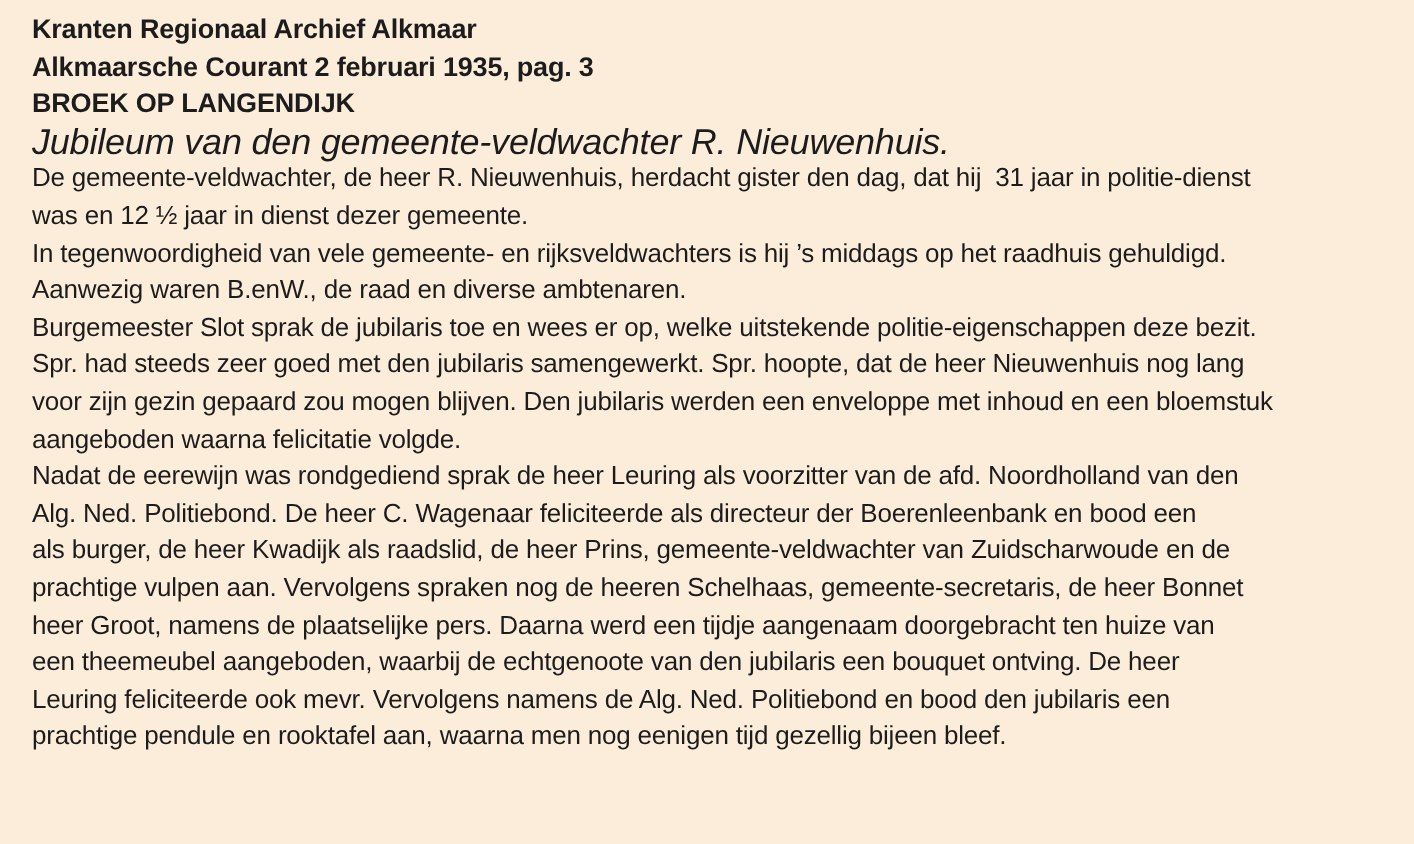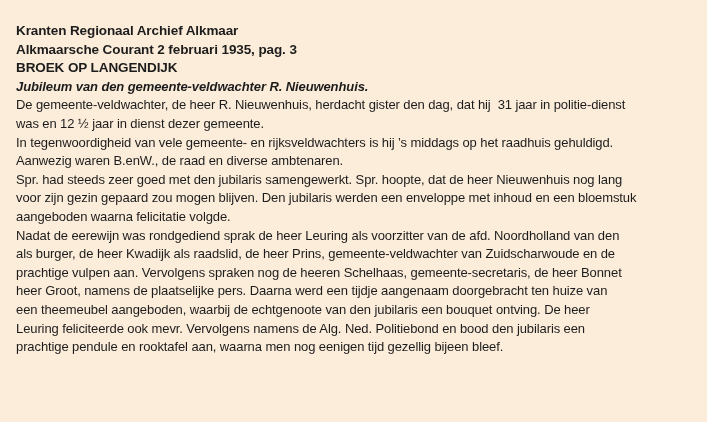--- a/index.html
+++ b/index.html
@@ -9,59 +9,61 @@
   body {
     width: 707px;
     height: 422px;
     background: #fcedda;
     overflow: hidden;
   }
   .page {
     box-sizing: border-box;
     width: 707px;
     height: 422px;
-    padding: 22px 10px 0 16px;
+    padding: 6px 10px 0 16px;
     background: #fcedda;
     color: #1c1c1c;
     font-family: "Liberation Sans", sans-serif;
     font-size: 13px;
     line-height: 18.6px;
     letter-spacing: -0.1px;
   }
   .line {
     white-space: pre;
   }
   .hdr {
     font-weight: bold;
     font-size: 13.5px;
   }
   .title-italic {
-    font-weight: bold;
+    font-weight: normal;
     font-style: italic;
-    font-size: 13px;
+    font-size: 18px;
   }
 </style>
 </head>
 <body>
 
 <article class="page">
   <div class="line hdr">Kranten Regionaal Archief Alkmaar</div>
   <div class="line hdr">Alkmaarsche Courant 2 februari 1935, pag. 3</div>
   <div class="line hdr">BROEK OP LANGENDIJK</div>
   <div class="line title-italic">Jubileum van den gemeente-veldwachter R. Nieuwenhuis.</div>
   <div>
 
   <div class="line">De gemeente-veldwachter, de heer R. Nieuwenhuis, herdacht gister den dag, dat hij  31 jaar in politie-dienst</div>
       <div class="line">was en 12 ½ jaar in dienst dezer gemeente.</div>
       <div class="line">In tegenwoordigheid van vele gemeente- en rijksveldwachters is hij ’s middags op het raadhuis gehuldigd.</div>
       <div class="line">Aanwezig waren B.enW., de raad en diverse ambtenaren.</div>
+      <div class="line">Burgemeester Slot sprak de jubilaris toe en wees er op, welke uitstekende politie-eigenschappen deze bezit.</div>
       <div class="line">Spr. had steeds zeer goed met den jubilaris samengewerkt. Spr. hoopte, dat de heer Nieuwenhuis nog lang</div>
       <div class="line">voor zijn gezin gepaard zou mogen blijven. Den jubilaris werden een enveloppe met inhoud en een bloemstuk</div>
       <div class="line">aangeboden waarna felicitatie volgde.</div>
       <div class="line">Nadat de eerewijn was rondgediend sprak de heer Leuring als voorzitter van de afd. Noordholland van den</div>
+      <div class="line">Alg. Ned. Politiebond. De heer C. Wagenaar feliciteerde als directeur der Boerenleenbank en bood een</div>
       <div class="line">als burger, de heer Kwadijk als raadslid, de heer Prins, gemeente-veldwachter van Zuidscharwoude en de</div>
       <div class="line">prachtige vulpen aan. Vervolgens spraken nog de heeren Schelhaas, gemeente-secretaris, de heer Bonnet</div>
       <div class="line">heer Groot, namens de plaatselijke pers. Daarna werd een tijdje aangenaam doorgebracht ten huize van</div>
       <div class="line">een theemeubel aangeboden, waarbij de echtgenoote van den jubilaris een bouquet ontving. De heer</div>
       <div class="line">Leuring feliciteerde ook mevr. Vervolgens namens de Alg. Ned. Politiebond en bood den jubilaris een</div>
       <div class="line">prachtige pendule en rooktafel aan, waarna men nog eenigen tijd gezellig bijeen bleef.</div>
     </div>
 </article>
 
 </body></html>

